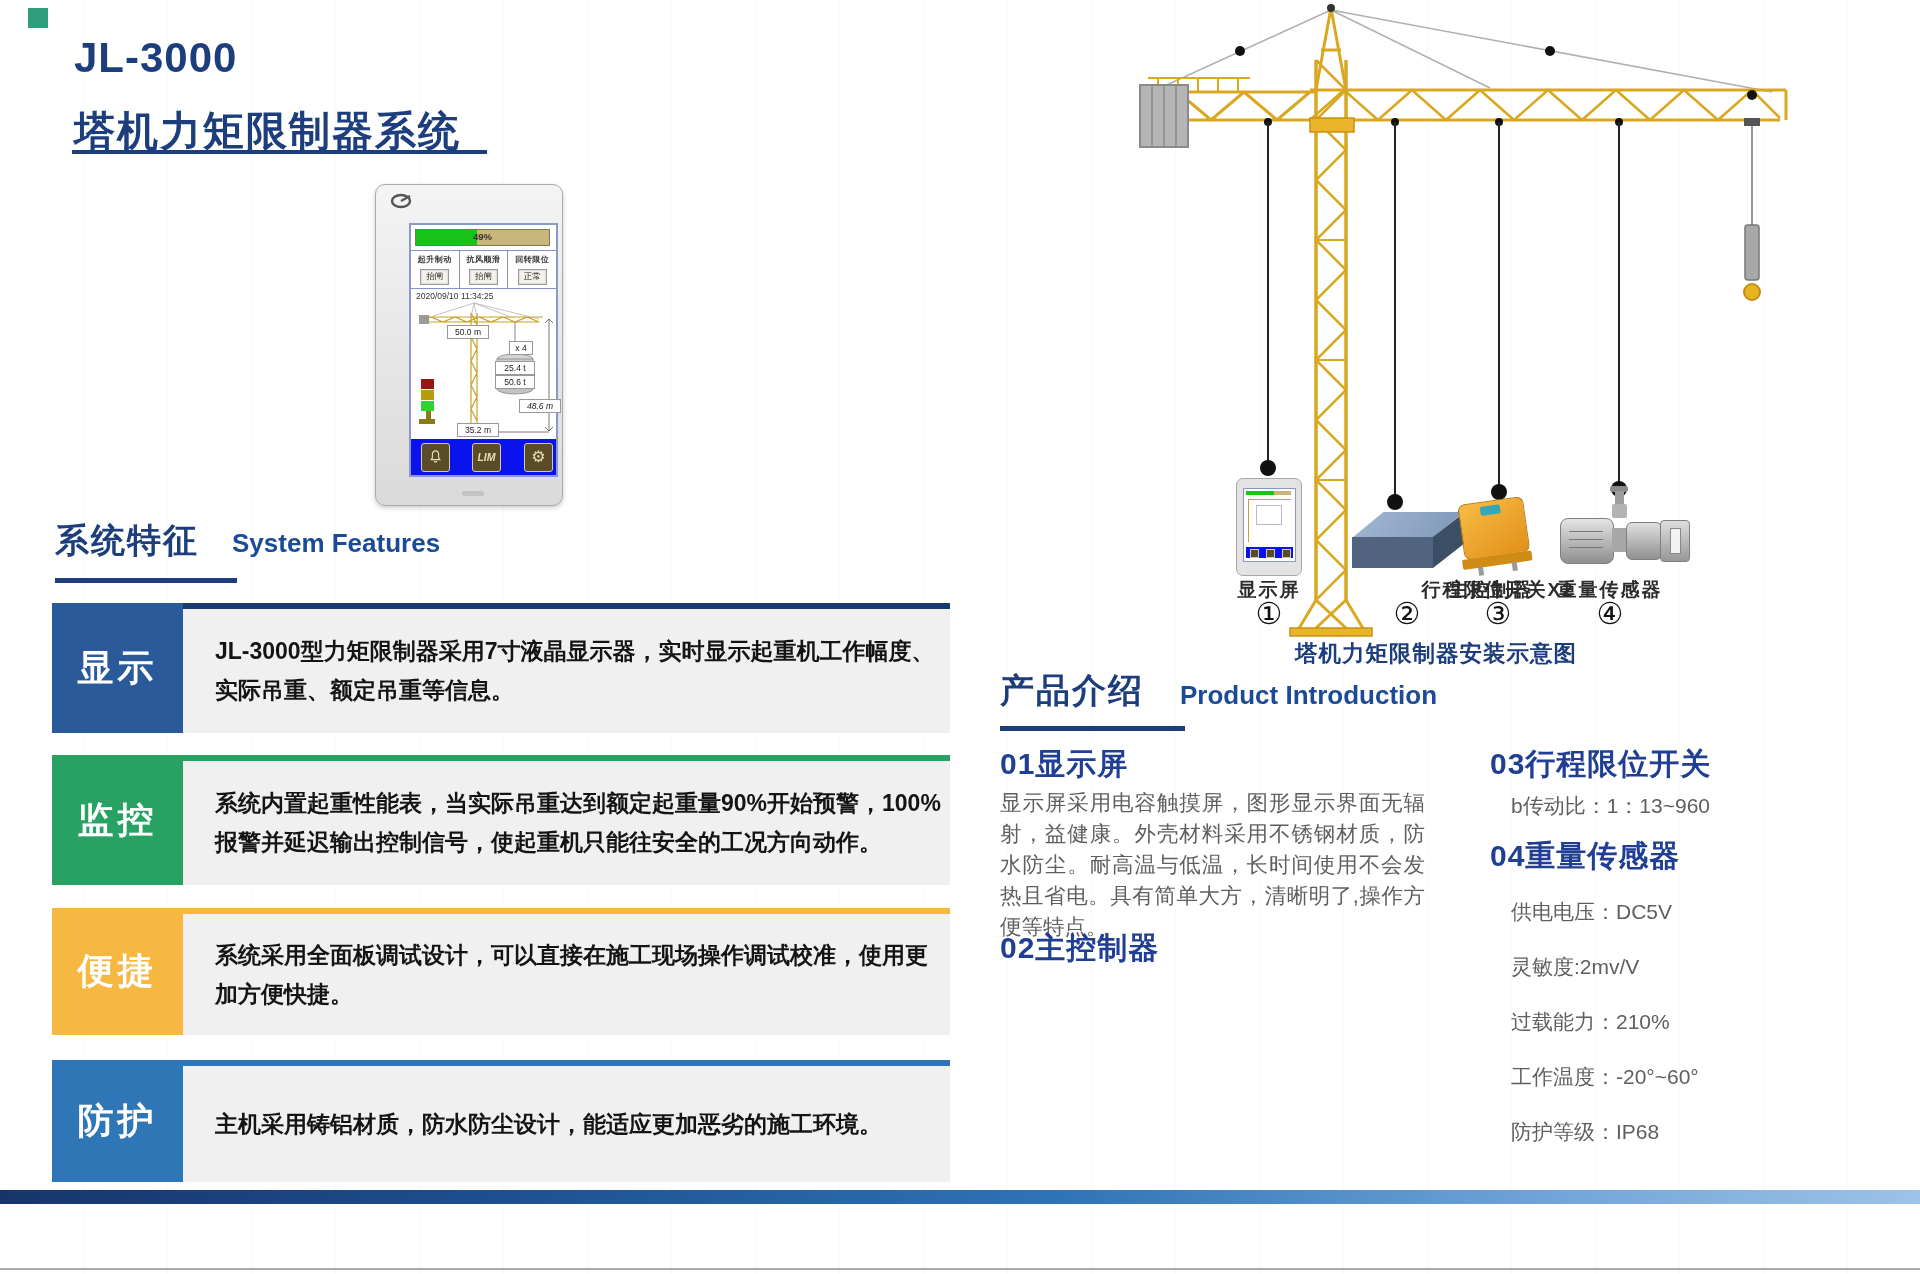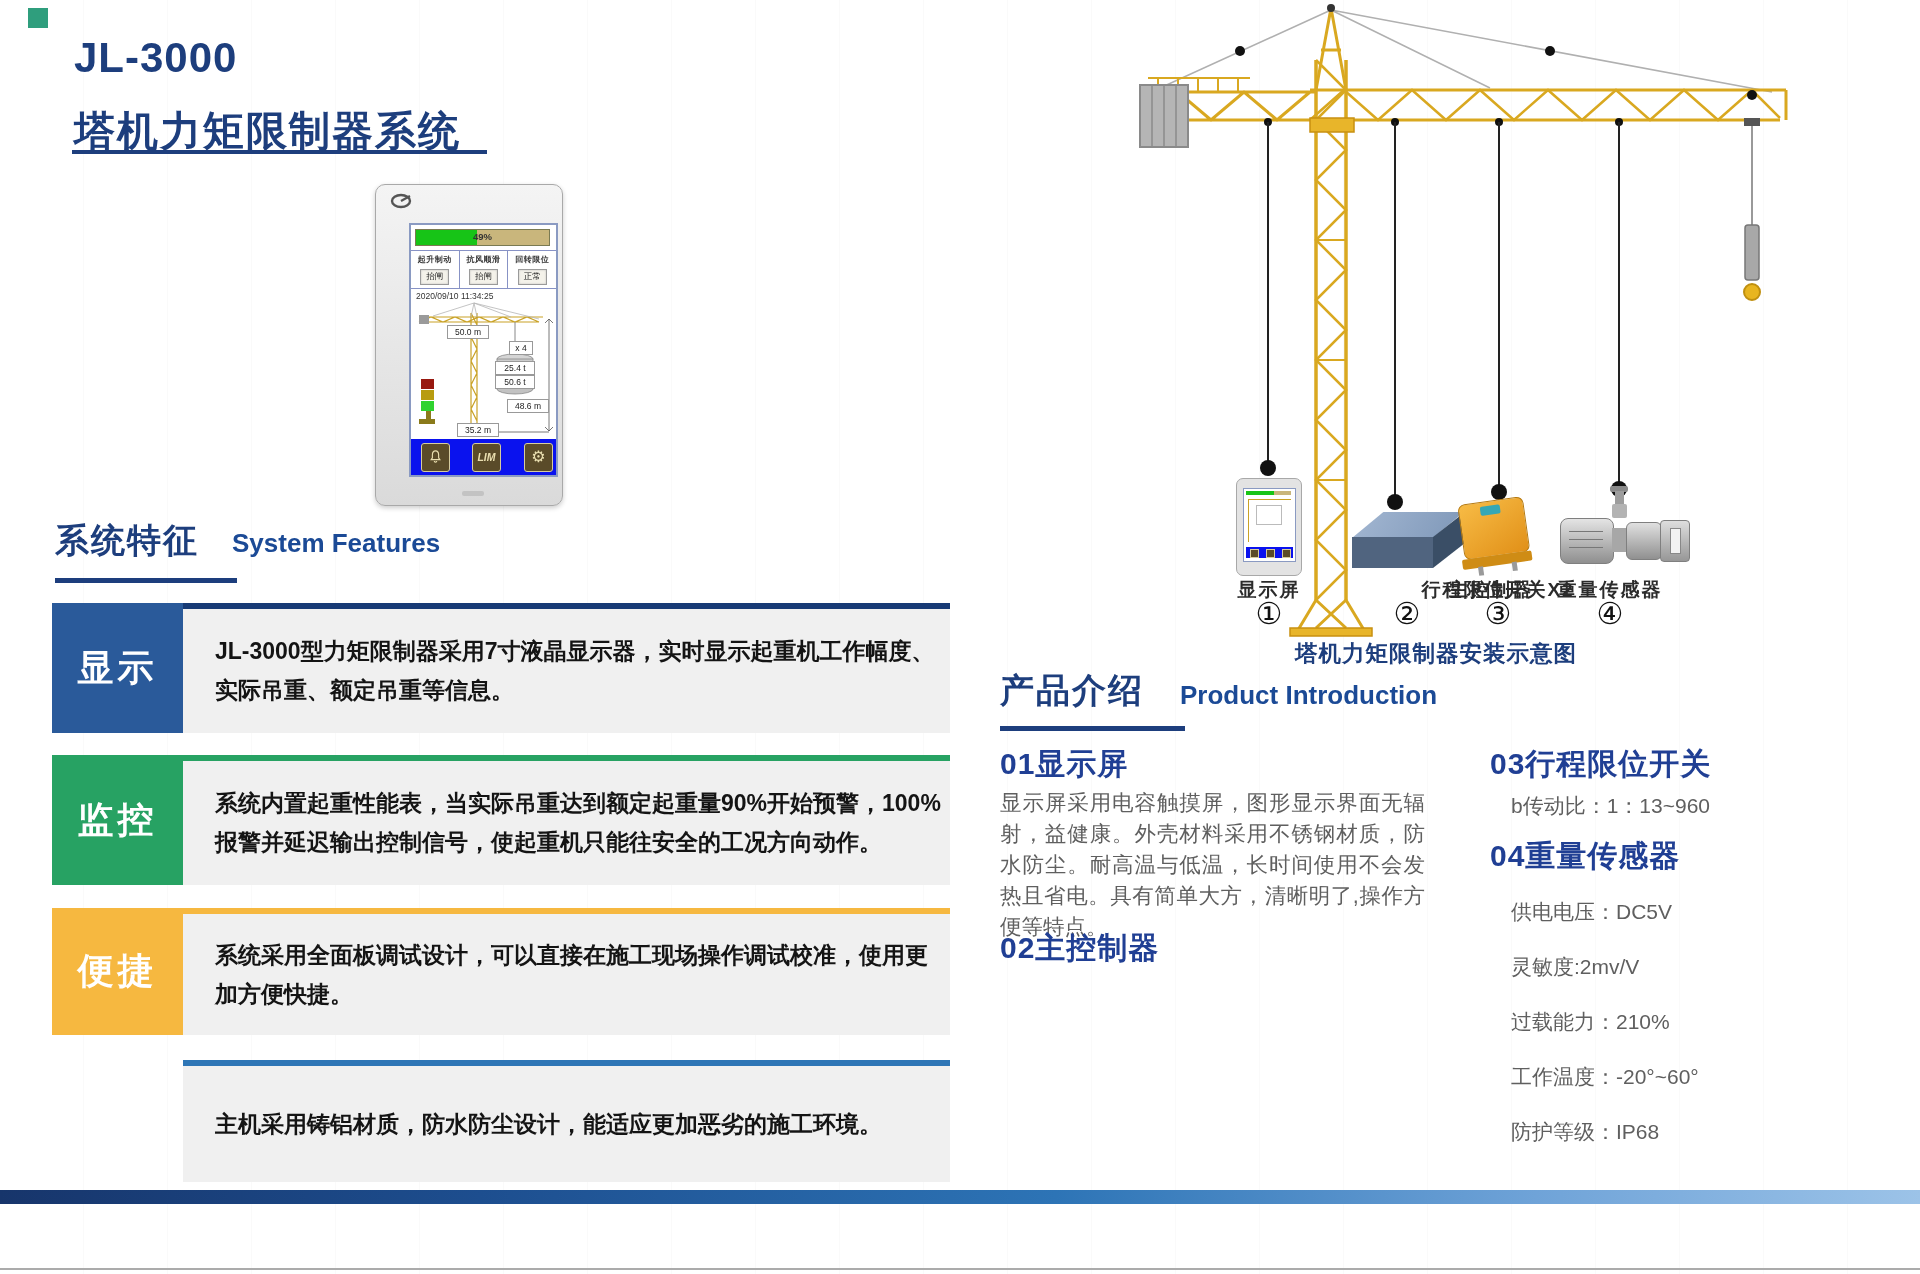--- a/index.html
+++ b/index.html
@@ -152,21 +152,21 @@
         <ellipse cx="104" cy="58" rx="18" ry="5" fill="#d5d5d5" stroke="#888" stroke-width="0.8"></ellipse>
         <rect x="86" y="58" width="36" height="30" fill="#cccccc" stroke="#888" stroke-width="0.8"></rect>
         <ellipse cx="104" cy="88" rx="18" ry="5" fill="#c2c2c2" stroke="#888" stroke-width="0.8"></ellipse>
         <path d="M138 18 V130 M134 22 L138 18 L142 22 M134 126 L138 130 L142 126" stroke="#555" stroke-width="0.8" fill="none"></path>
         <path d="M63 131 H138 M67 127 L63 131 L67 135" stroke="#555" stroke-width="0.8" fill="none"></path>
       </svg>
       <div class="dim" style="left:36px;top:100px;width:40px;">50.0 m</div>
       <div class="dim" style="left:98px;top:116px;width:22px;">x 4</div>
       <div class="dim" style="left:84px;top:136px;width:38px;">25.4 t</div>
       <div class="dim" style="left:84px;top:150px;width:38px;">50.6 t</div>
-      <div class="dim" style="left:96px;top:174px;width:40px;">48.6 m</div>
+      <div class="dim" style="left:108px;top:174px;width:40px;font-style:italic;">48.6 m</div>
       <div class="dim" style="left:46px;top:198px;width:40px;">35.2 m</div>
 
       <div class="tlight">
         <div class="tl-red"></div>
         <div class="tl-yellow"></div>
         <div class="tl-green"></div>
         <div class="tl-stem"></div>
         <div class="tl-base"></div>
       </div>
 
@@ -201,20 +201,23 @@
     <div class="f-text">系统内置起重性能表，当实际吊重达到额定起重量90%开始预警，100%报警并延迟输出控制信号，使起重机只能往安全的工况方向动作。</div>
   </div>
 
   <div class="f-box c-yellow" style="top:908px;height:127px;">
     <span>便捷</span>
   </div>
   <div class="f-panel l-yellow" style="top:908px;height:127px;">
     <div class="f-text">系统采用全面板调试设计，可以直接在施工现场操作调试校准，使用更加方便快捷。</div>
   </div>
 
+  <div class="f-box c-blue2" style="top:1060px;height:122px;">
+    <span>防护</span>
+  </div>
   <div class="f-panel l-blue2" style="top:1060px;height:122px;">
     <div class="f-text">主机采用铸铝材质，防水防尘设计，能适应更加恶劣的施工环境。</div>
   </div>
 
   <svg class="abs" style="left:1120px;top:0;" width="700" height="660" viewBox="0 0 700 660">
 
     <path d="M211 10 L40 88 M211 10 L370 88 M211 10 L652 92" stroke="#b0b0b0" stroke-width="1.5" fill="none"></path>
     <circle cx="120" cy="51" r="5" fill="#111"></circle>
     <circle cx="430" cy="51" r="5" fill="#111"></circle>
 

